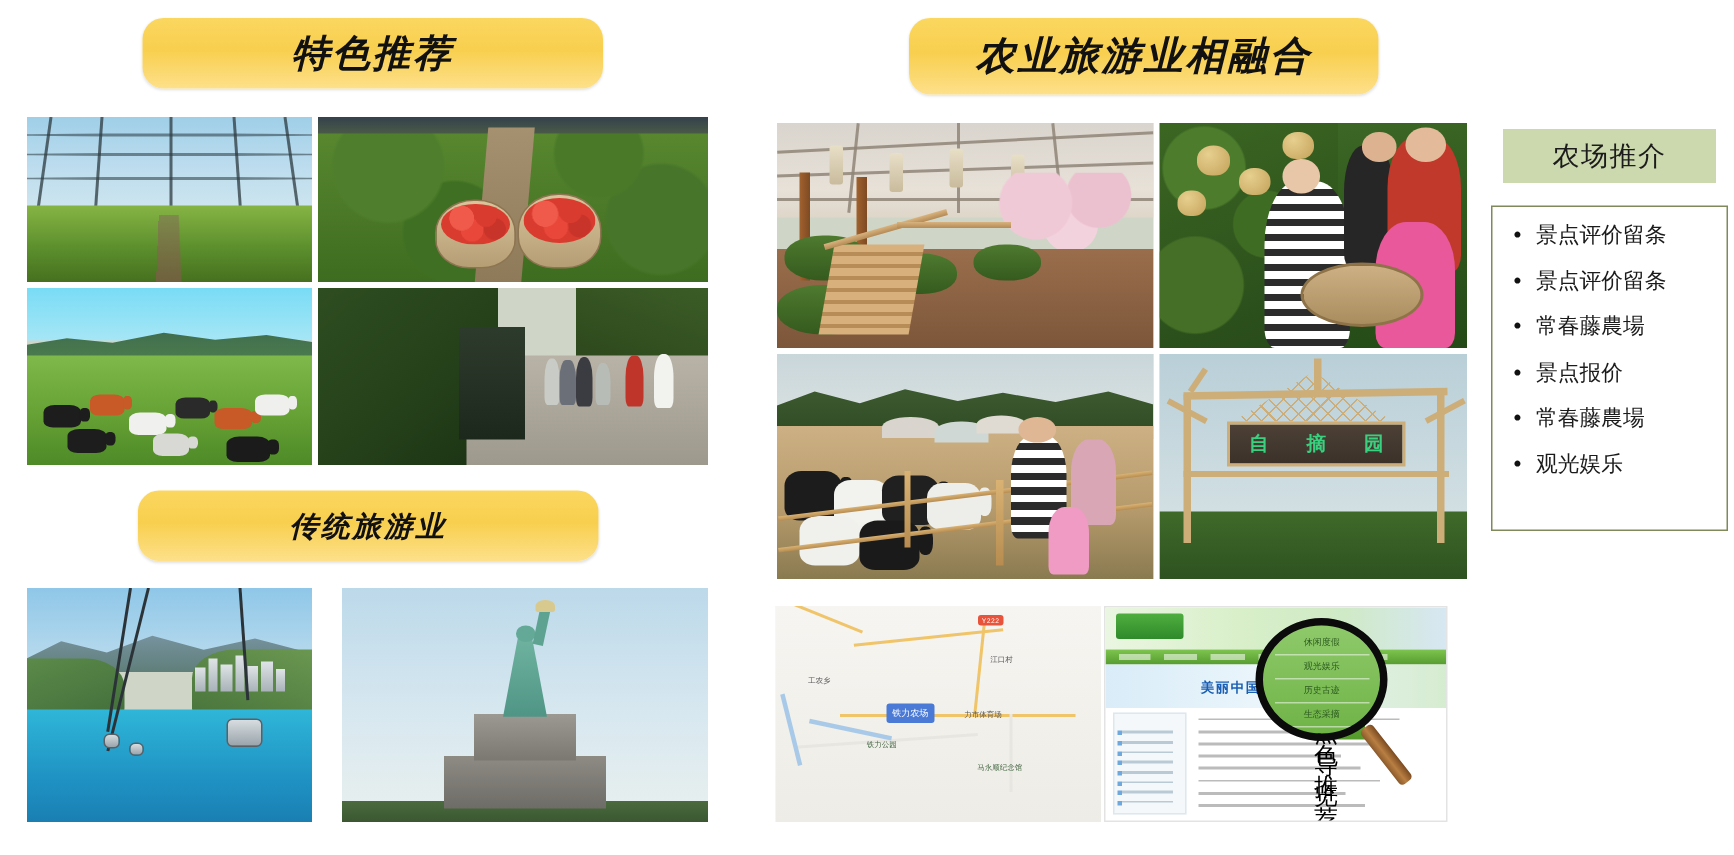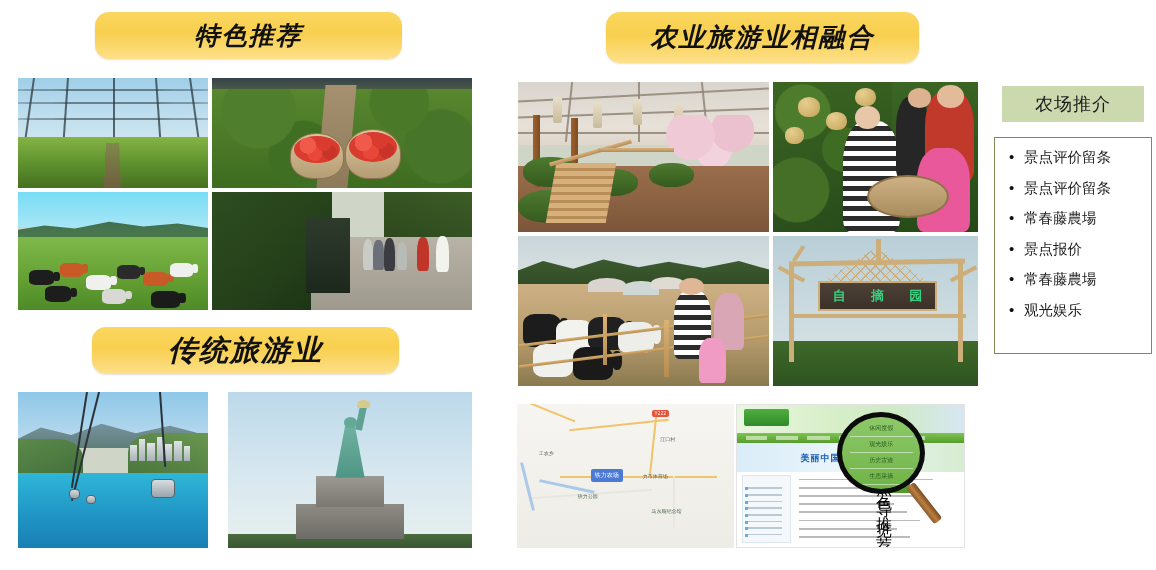--- a/index.html
+++ b/index.html
@@ -29,21 +29,21 @@
     font-weight: bold;
     font-style: italic;
     color: #111111;
     letter-spacing: 2px;
     white-space: nowrap;
   }
   #banner-trad-agri  { left: 95px;  top: 12px;  width: 307px; height: 47px; }
   #banner-trad-tour  { left: 92px;  top: 327px; width: 307px; height: 47px; }
   #banner-fusion     { left: 606px; top: 12px;  width: 313px; height: 51px; }
   #banner-trad-agri  .banner-text { font-size: 25px; }
-  #banner-trad-tour  .banner-text { font-size: 29px; }
+  #banner-trad-tour  .banner-text { font-size: 19px; }
   #banner-fusion     .banner-text { font-size: 26px; }
 
   
   .photo {
     position: absolute;
     overflow: hidden;
     background: #cfd6c8;
   }
   .ph-layer { position: absolute; left: 0; top: 0; right: 0; bottom: 0; }
   .leaf-dark     { background: linear-gradient(170deg,#3f6a27 0%, #2f5a1e 50%, #244916 100%); }

